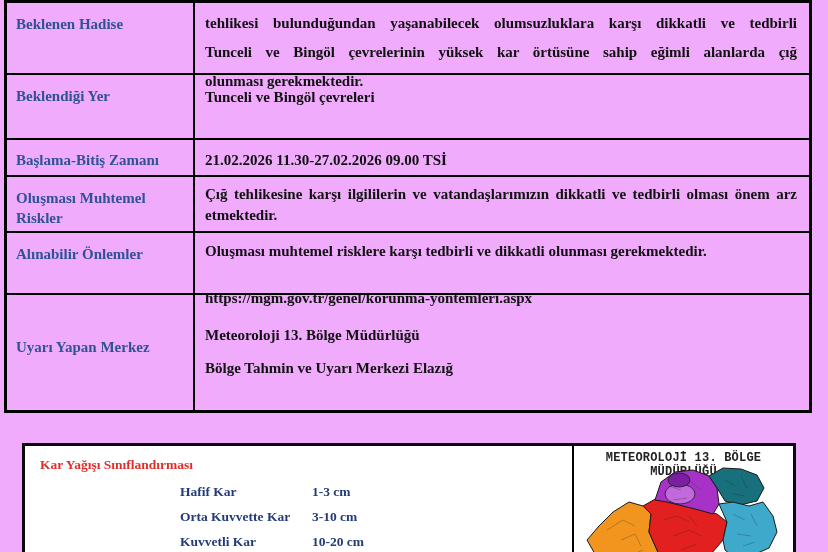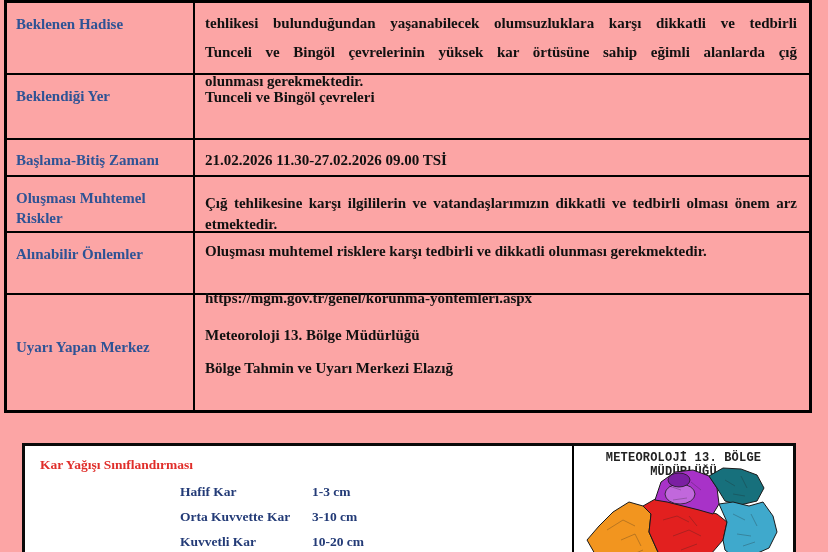--- a/index.html
+++ b/index.html
@@ -1,39 +1,39 @@
 <!DOCTYPE html>
 <html><head>
 <meta charset="utf-8">
 <style>
   * { margin:0; padding:0; box-sizing:border-box; }
   html,body { background:#fff; }
   .page {
     position:relative; width:828px; height:552px; overflow:hidden;
-    background:#fca5a5; font-family:"Liberation Serif","DejaVu Serif",serif;
+    background:#f0abfc; font-family:"Liberation Serif","DejaVu Serif",serif;
     font-weight:bold; color:#111;
   }
 
   
   .warn-table {
     position:absolute; left:4px; top:0; width:808px; height:413px;
     border:3px solid #000;
     display:grid; grid-template-rows:72px 65px 37px 56px 62px 1fr;
   }
   .trow { display:grid; grid-template-columns:188px 1fr; border-bottom:2px solid #000; }
   .trow:last-child { border-bottom:none; }
   .tlabel {
     border-right:2px solid #000; color:#2E5395; font-size:15px;
     padding:11px 6px 0 9px; line-height:20px;
   }
   .tcontent { font-size:15px; padding:6px 12px 0 10px; color:#111; }
   .jline { text-align:justify; text-align-last:justify; line-height:29px; white-space:normal; }
   .jline.last { text-align-last:left; }
   .row4 .jline { line-height:21px; }
-  .row4 .tcontent { padding-top:16px; }
+  .row4 .tcontent { padding-top:7px; }
   .row3 .tcontent { padding-top:12px; }
   .row3 .tlabel { padding-top:10px; }
   .row2 .tcontent { padding-top:14px; }
   .row5 .tcontent { padding-top:10px; }
   .row5 .url-line { margin-top:30px; }
   .row6 .tlabel { padding-top:42px; }
   .row6 .tcontent { text-align:left; padding-top:24px; line-height:33px; }
 
   
   .bottom-box {

